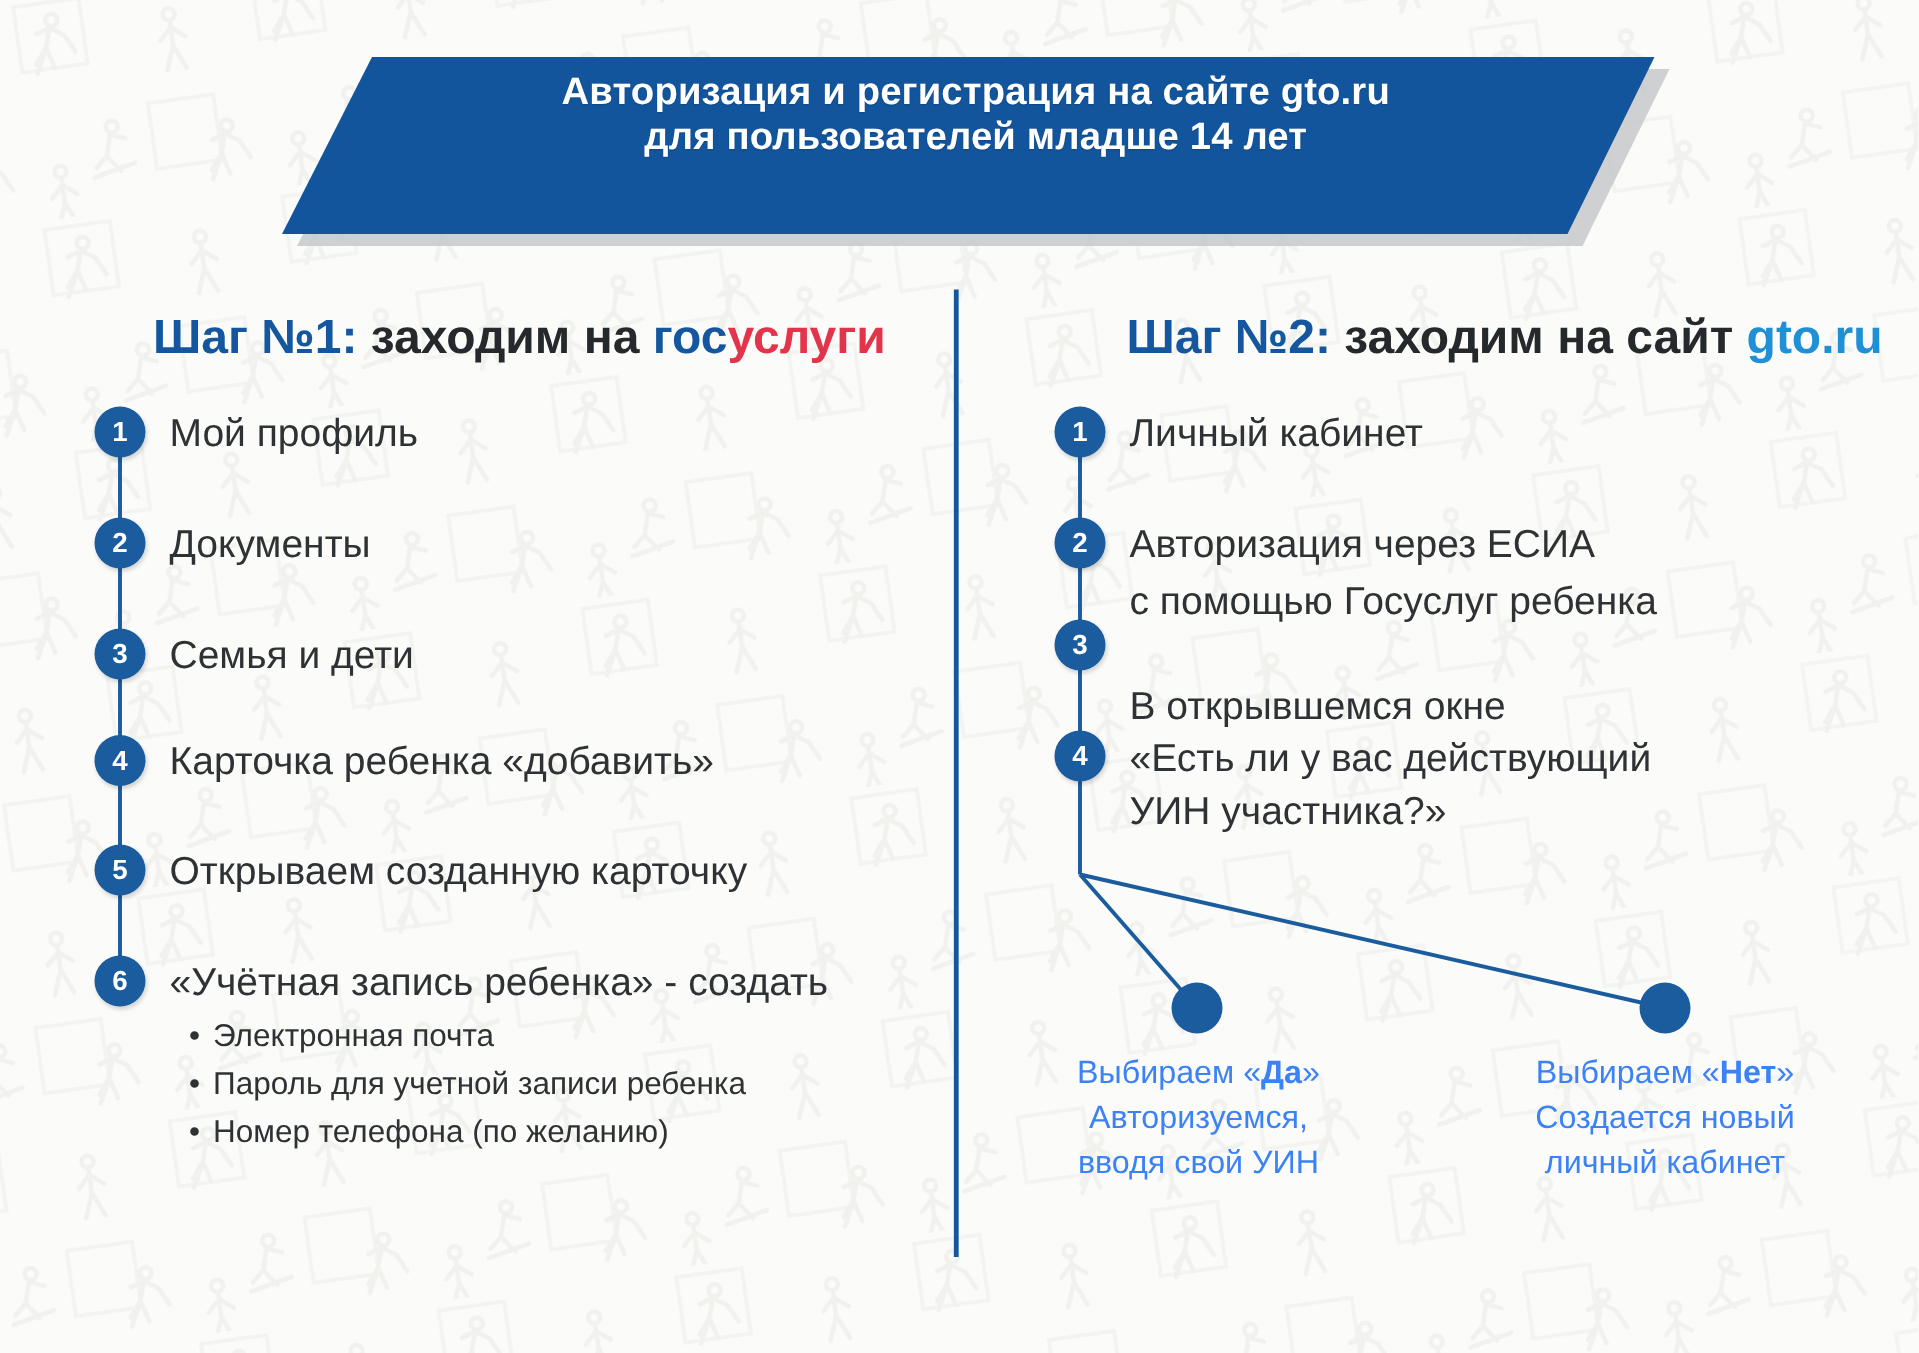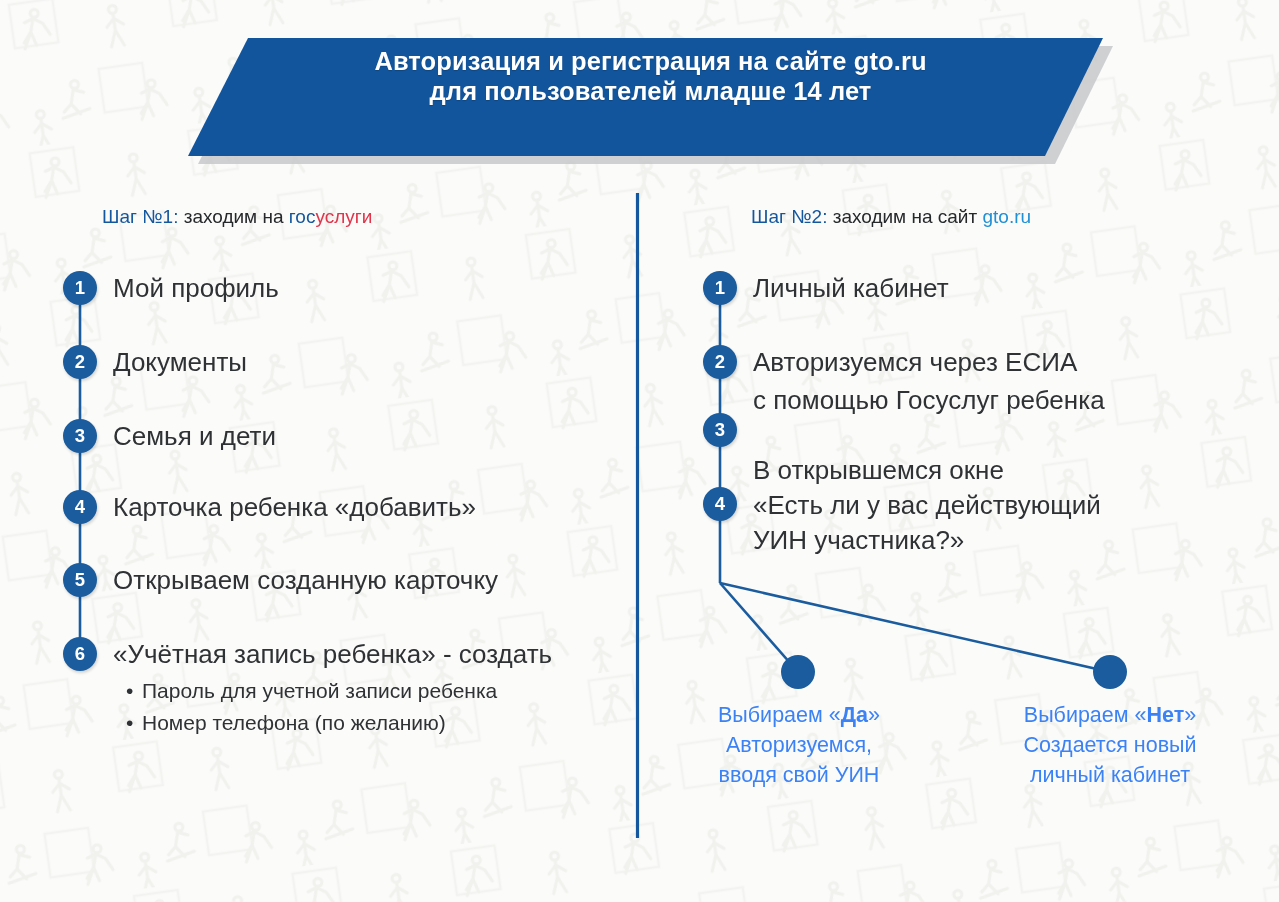--- a/index.html
+++ b/index.html
@@ -27,21 +27,21 @@
     font-weight:bold;font-size:25.5px;line-height:30px;
     letter-spacing:.1px;
     text-shadow:0 1px 1px rgba(0,0,0,.18);
   }
   .banner-text div{white-space:nowrap;}
   
   .col{position:absolute;top:0;}
   .col-left{left:0;width:637px;}
   .col-right{left:637px;width:642px;}
   .col-title{
-    position:absolute;font-weight:normal;font-size:19px;white-space:nowrap;
+    position:absolute;font-weight:bold;font-size:32px;white-space:nowrap;
   }
   .t-dark{color:#26292b;}
   .t-blue{color:#14579e;}
   .t-ltblue{color:#1f8fd6;}
   .t-red{color:#e2344a;}
 
   .svg-layer{position:absolute;left:0;top:0;pointer-events:none;}
 
   .num{
     position:absolute;width:34px;height:34px;border-radius:50%;
@@ -144,35 +144,36 @@
   <div class="num" style="left:63px;top:490px;">4</div>
   <div class="step-text" style="left:113px;top:492px;">Карточка ребенка «добавить»</div>
 
   <div class="num" style="left:63px;top:563px;">5</div>
   <div class="step-text" style="left:113px;top:565px;">Открываем созданную карточку</div>
 
   <div class="num" style="left:63px;top:637px;">6</div>
   <div class="step-text" style="left:113px;top:639px;">«Учётная запись ребенка» - создать</div>
 
   <div class="sub-list" style="left:126px;top:675px;">
+    <div><span class="bullet">•</span><span>Электронная почта</span></div>
     <div><span class="bullet">•</span><span>Пароль для учетной записи ребенка</span></div>
     <div><span class="bullet">•</span><span>Номер телефона (по желанию)</span></div>
   </div>
 </div>
 
 <div class="col col-right">
   <div class="col-title" style="left:114px;top:206px;">
     <span class="t-blue">Шаг №2:</span><span class="t-dark"> заходим на сайт </span><span class="t-ltblue">gto.ru</span>
   </div>
 
   <div class="num" style="left:66px;top:271px;">1</div>
   <div class="step-text" style="left:116px;top:273px;">Личный кабинет</div>
 
   <div class="num" style="left:66px;top:345px;">2</div>
-  <div class="step-text" style="left:116px;top:347px;">Авторизуемся через ЕСИА</div>
+  <div class="step-text" style="left:116px;top:347px;">Авторизация через ЕСИА</div>
   <div class="step-text" style="left:116px;top:385px;">с помощью Госуслуг ребенка</div>
 
   <div class="num" style="left:66px;top:413px;">3</div>
 
   <div class="num" style="left:66px;top:487px;">4</div>
   <div class="step-text" style="left:116px;top:455px;">В открывшемся окне</div>
   <div class="step-text" style="left:116px;top:490px;">«Есть ли у вас действующий</div>
   <div class="step-text" style="left:116px;top:525px;">УИН участника?»</div>
 
   <div class="branch-cap" style="left:21px;top:700px;width:282px;">

